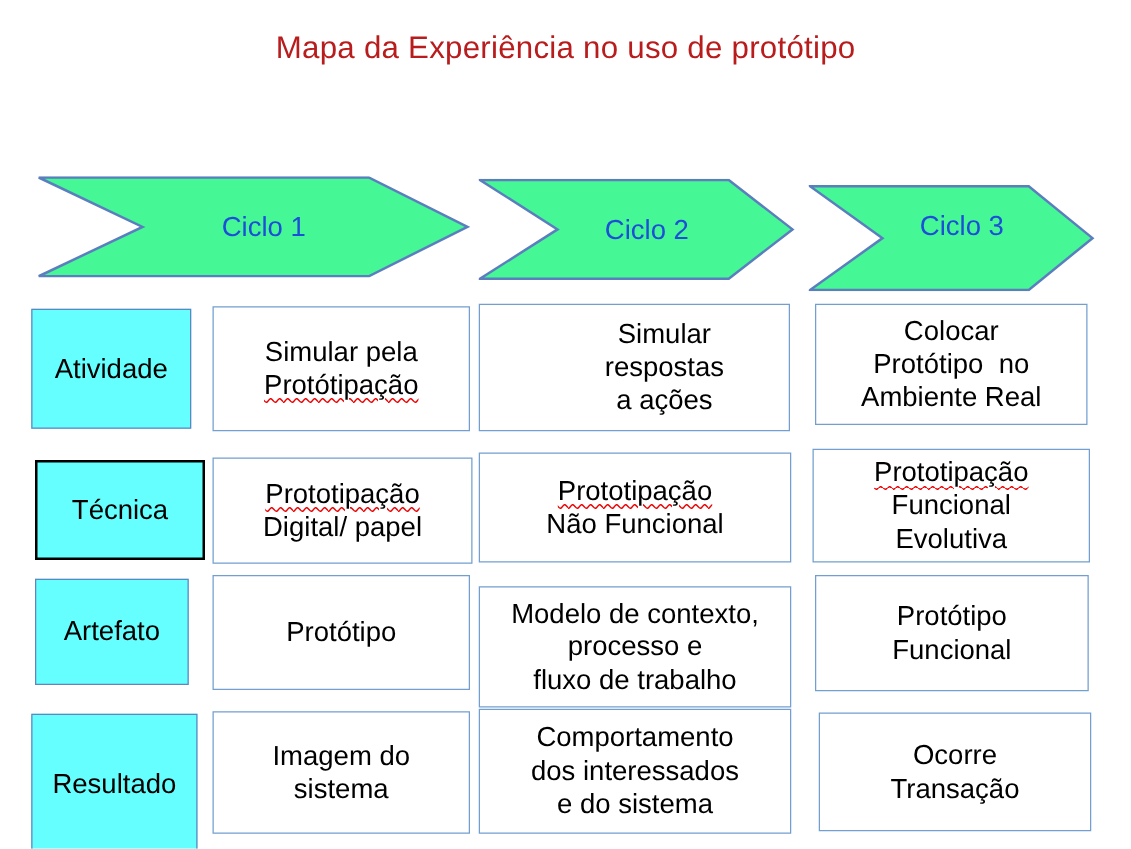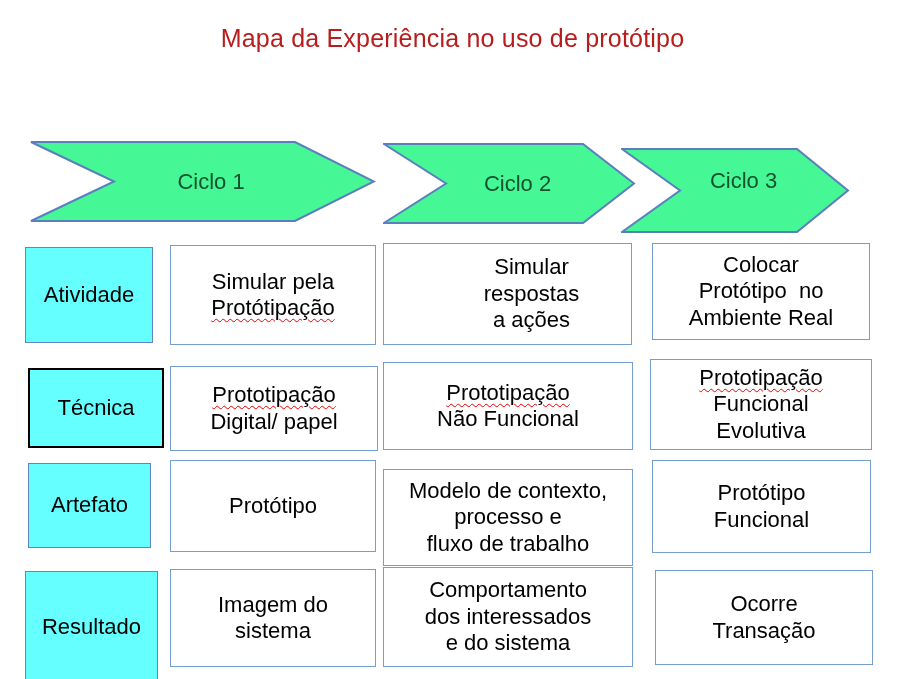--- a/index.html
+++ b/index.html
@@ -41,21 +41,21 @@
     stroke-linejoin: miter;
   }
   .arrow .arrow-label {
     position: absolute;
     inset: 0;
     display: flex;
     align-items: center;
     justify-content: center;
     padding-left: 16px;
     font-size: 22px;
-    color: #14532d;
+    color: #1d4ed8;
   }
   .box {
     position: absolute;
     display: flex;
     flex-direction: column;
     align-items: center;
     justify-content: center;
     text-align: center;
     font-size: 22px;
     line-height: 1.2;
@@ -99,21 +99,21 @@
     <div class="arrow-label">Ciclo 1</div>
   </div>
 
   <div class="arrow" style="left:383px; top:143px; width:253px; height:81px;">
     <svg width="253" height="81" viewBox="0 0 253 81">
       <polygon points="1,1 200,1 251,40.5 200,80 1,80 63,40.5"></polygon>
     </svg>
     <div class="arrow-label">Ciclo 2</div>
   </div>
 
-  <div class="arrow" style="left:621px; top:148px; width:229px; height:66px;">
+  <div class="arrow" style="left:647px; top:148px; width:229px; height:66px;">
     <svg width="229" height="85" viewBox="0 0 229 85">
       <polygon points="1,1 176,1 227,42.5 176,84 1,84 59,42.5"></polygon>
     </svg>
     <div class="arrow-label">Ciclo 3</div>
   </div>
 
   <div class="box rowlabel" style="left:25px; top:247px; width:128px; height:96px;">
     <span class="line">Atividade</span>
   </div>
   <div class="box cell" style="left:170px; top:245px; width:206px; height:100px;">

